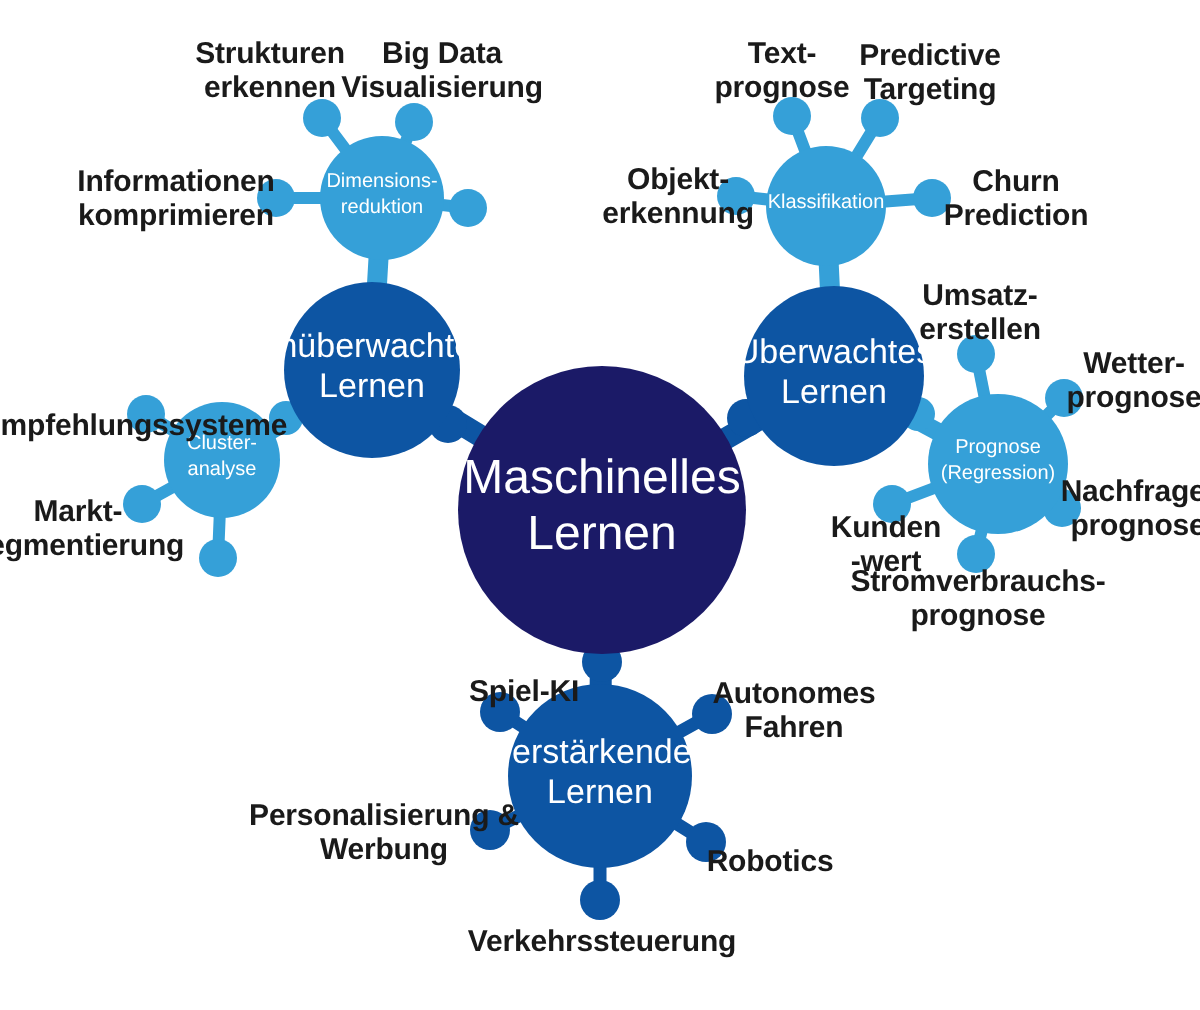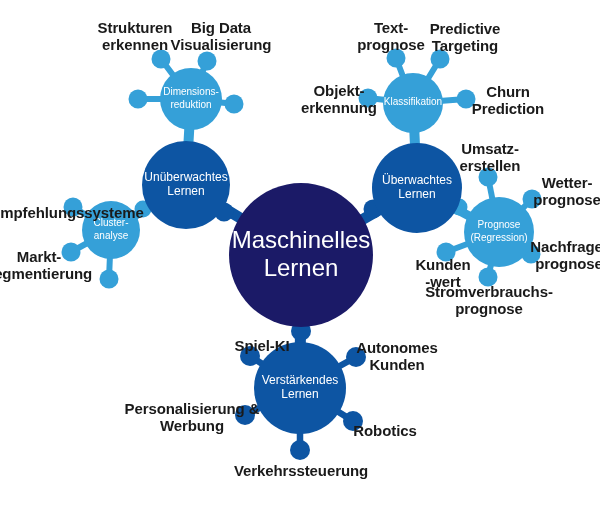--- a/index.html
+++ b/index.html
@@ -19,21 +19,21 @@
     position:absolute;transform:translate(-50%,-50%);
     text-align:center;white-space:pre-line;
     font-size:15px;font-weight:600;line-height:1.16;
     color:var(--c-text,#1a1a1a);letter-spacing:-0.1px;
   }
   .cl{
     position:absolute;transform:translate(-50%,-50%);
     text-align:center;white-space:pre-line;color:#ffffff;font-weight:400;
   }
   .cl-center{font-size:24px;line-height:1.18;}
-  .cl-branch{font-size:12px;line-height:1.2;}
+  .cl-branch{font-size:17px;line-height:1.2;}
   .cl-sub{font-size:10px;line-height:1.25;}
 </style>
 </head>
 <body>
 
 <div id="canvas">
 
   <svg id="graphic" width="600" height="505" viewBox="0 0 600 505">
 
     <line class="stroke-branch" stroke-width="11" x1="186" y1="185" x2="301" y2="255"></line>
@@ -120,20 +120,22 @@
   <div class="cl cl-sub" style="left:111px;top:229px;">Cluster-
 analyse</div>
   <div class="cl cl-sub" style="left:413px;top:102px;">Klassifikation</div>
   <div class="cl cl-sub" style="left:499px;top:231px;">Prognose
 (Regression)</div>
 
   <div class="lbl" style="left:135px;top:36px;">Strukturen
 erkennen</div>
   <div class="lbl" style="left:221px;top:36px;">Big Data
 Visualisierung</div>
+  <div class="lbl" style="left:88px;top:100px;">Informationen
+komprimieren</div>
 
   <div class="lbl" style="left:67px;top:179px;margin-top:34px;">Empfehlungssysteme</div>
   <div class="lbl" style="left:39px;top:265px;">Markt-
 segmentierung</div>
 
   <div class="lbl" style="left:391px;top:36px;">Text-
 prognose</div>
   <div class="lbl" style="left:465px;top:37px;">Predictive
 Targeting</div>
   <div class="lbl" style="left:339px;top:99px;">Objekt-
@@ -147,19 +149,19 @@
 prognose</div>
   <div class="lbl" style="left:569px;top:255px;">Nachfrage-
 prognose</div>
   <div class="lbl" style="left:489px;top:300px;">Stromverbrauchs-
 prognose</div>
   <div class="lbl" style="left:443px;top:273px;">Kunden
 -wert</div>
 
   <div class="lbl" style="left:220px;top:346px;margin-left:42px;">Spiel-KI</div>
   <div class="lbl" style="left:397px;top:356px;">Autonomes
-Kunden</div>
+Fahren</div>
   <div class="lbl" style="left:192px;top:417px;">Personalisierung &amp;
 Werbung</div>
   <div class="lbl" style="left:385px;top:431px;">Robotics</div>
   <div class="lbl" style="left:301px;top:471px;">Verkehrssteuerung</div>
 
 </div>
 
 </body></html>

